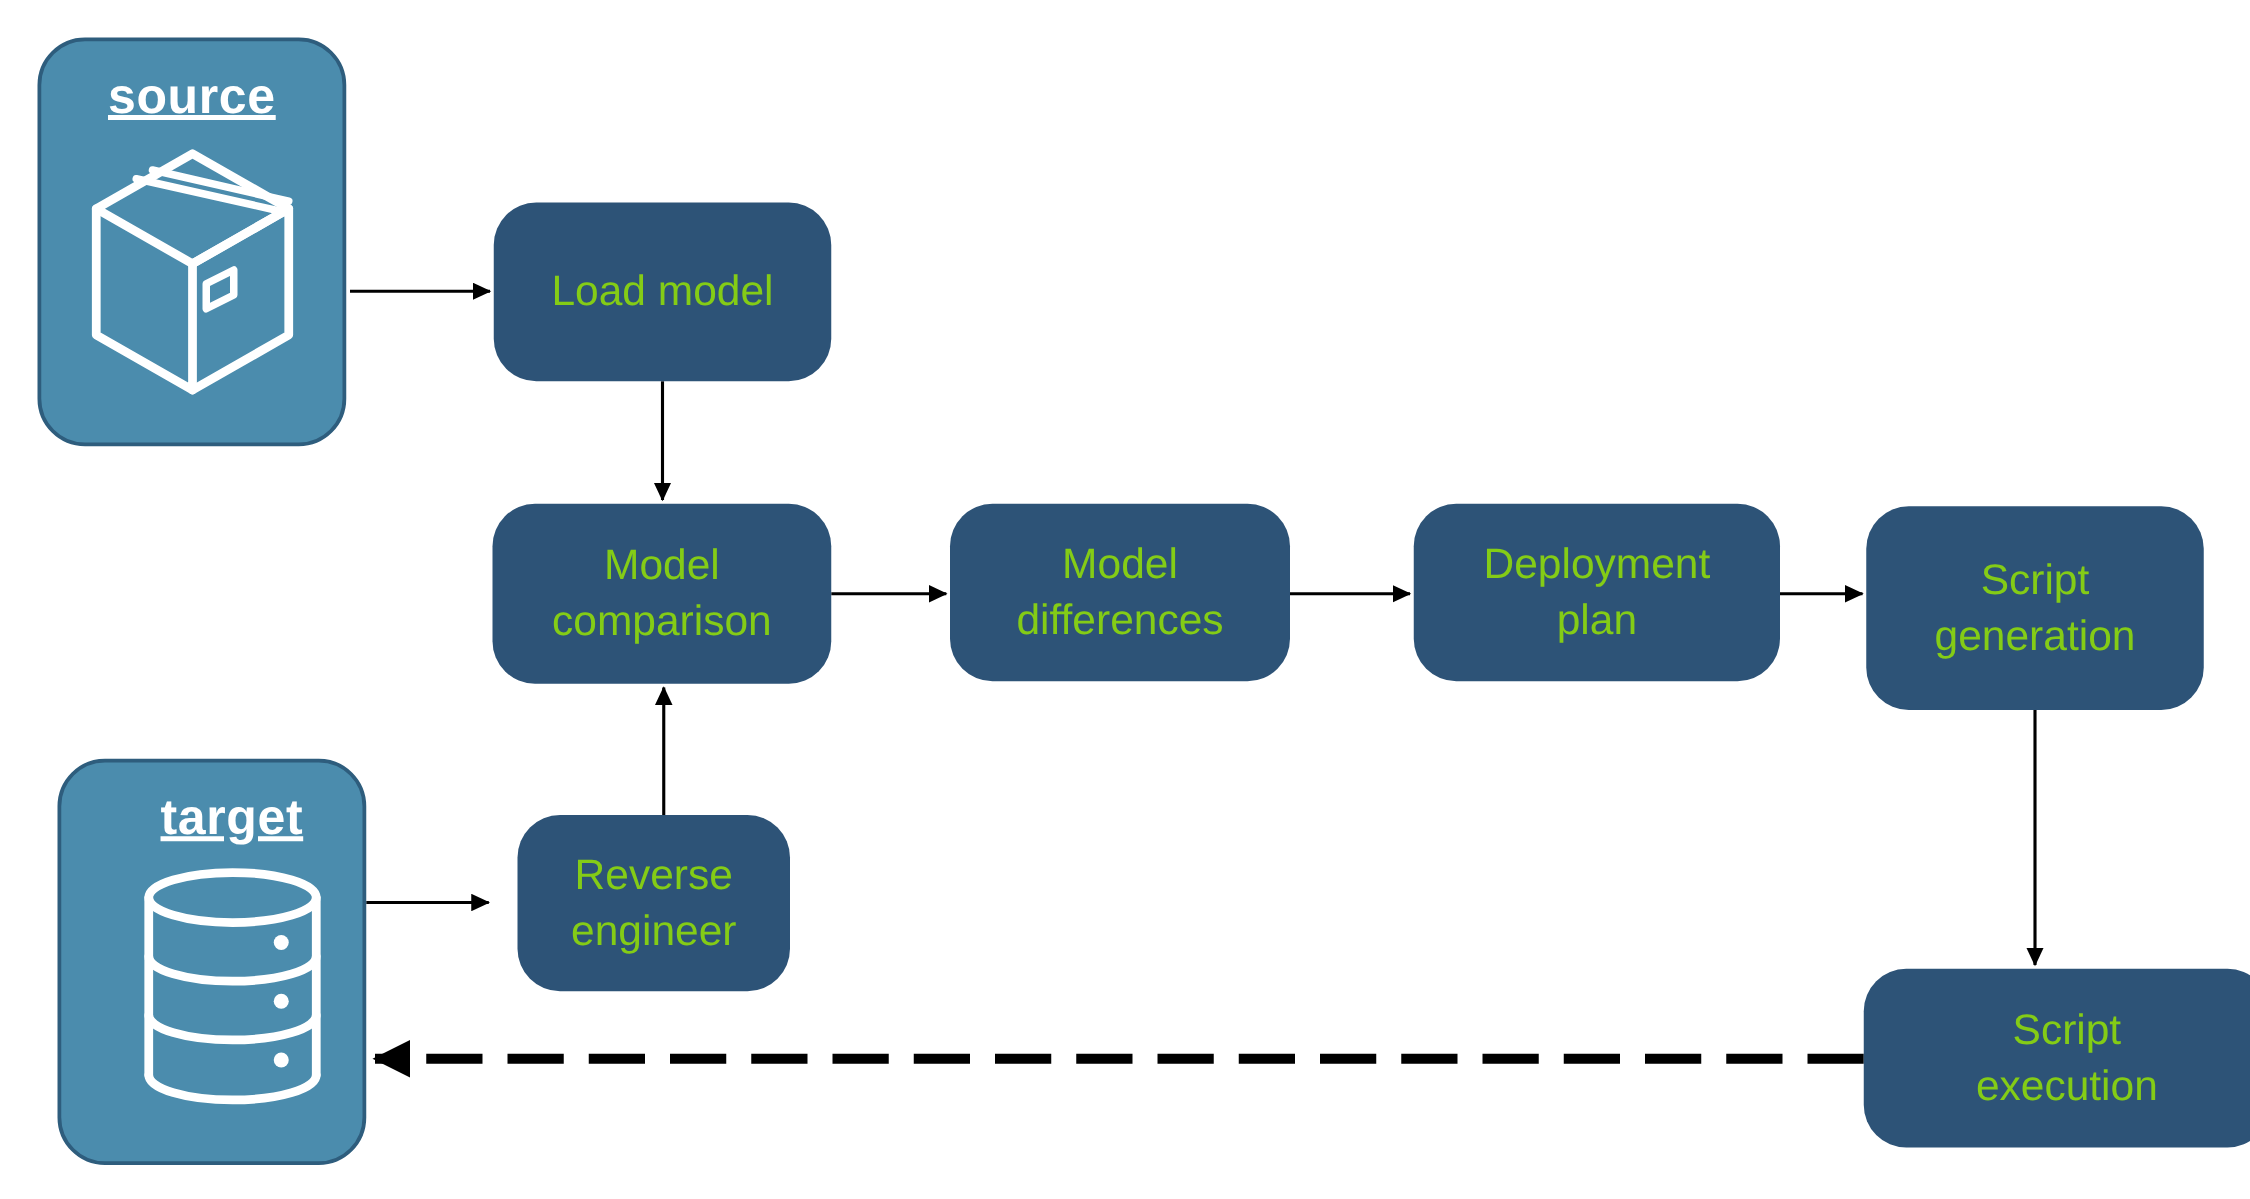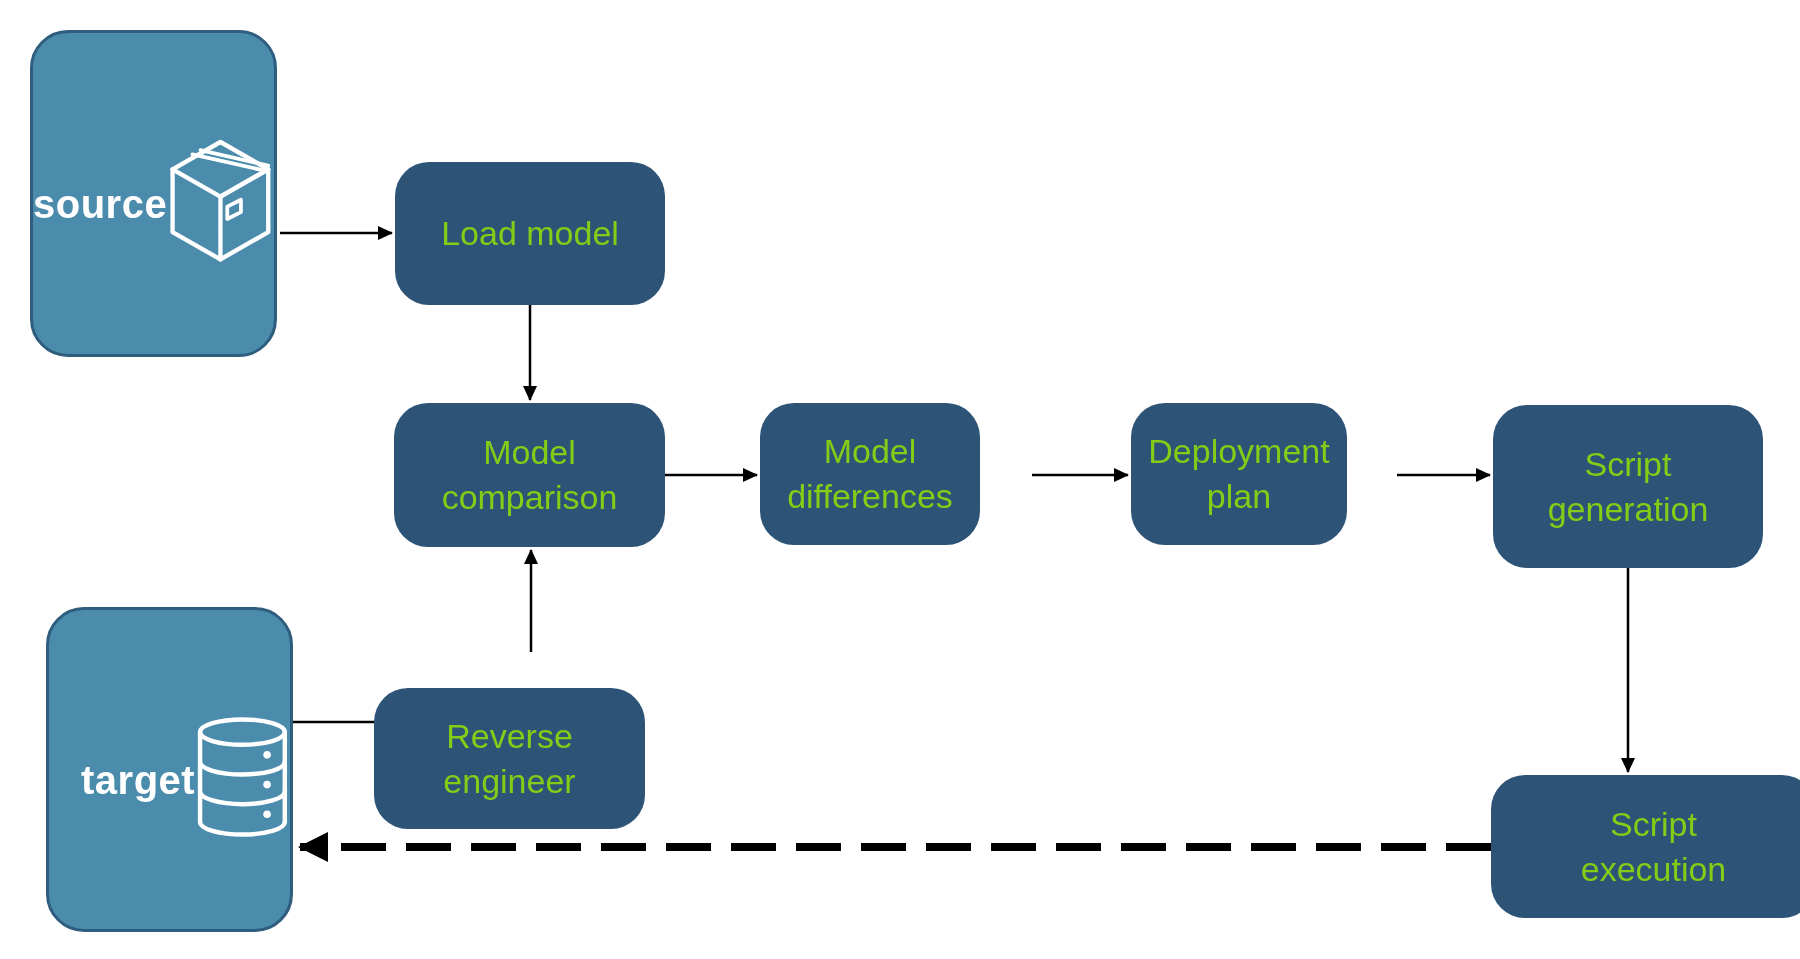--- a/index.html
+++ b/index.html
@@ -39,22 +39,23 @@
     max-width: 215px;
   }
   .endpoint {
     position: absolute;
     background: #4b8cad;
     border: 3px solid #2e5d7d;
     border-radius: 38px;
     box-sizing: border-box;
     color: #ffffff;
     display: flex;
-    flex-direction: row;
+    flex-direction: column;
     align-items: center;
+    text-decoration: underline;
   }
   .endpoint-title {
     font-size: 40px;
     font-weight: 700;
     margin-top: 22px;
     letter-spacing: 0.5px;
   }
   .endpoint-icon {
     margin-top: 14px;
   }
@@ -117,33 +118,33 @@
   </div>
 
   <div class="node" style="left:395px; top:162px; width:270px; height:143px;">
     <span class="node-label">Load model</span>
   </div>
 
   <div class="node" style="left:394px; top:403px; width:271px; height:144px;">
     <span class="node-label">Model comparison</span>
   </div>
 
-  <div class="node" style="left:760px; top:403px; width:220px; height:142px;">
+  <div class="node" style="left:760px; top:403px; width:272px; height:142px;">
     <span class="node-label">Model differences</span>
   </div>
 
-  <div class="node" style="left:1131px; top:403px; width:216px; height:142px;">
+  <div class="node" style="left:1131px; top:403px; width:293px; height:142px;">
     <span class="node-label">Deployment plan</span>
   </div>
 
   <div class="node" style="left:1493px; top:405px; width:270px; height:163px;justify-content:center;">
     <span class="node-label">Script generation</span>
   </div>
 
-  <div class="node" style="left:374px; top:652px; width:271px; height:141px;margin-top:36px;">
+  <div class="node" style="left:414px; top:652px; width:218px; height:141px;">
     <span class="node-label">Reverse engineer</span>
   </div>
 
   <div class="node" style="left:1491px; top:775px; width:325px; height:143px;">
     <span class="node-label">Script execution</span>
   </div>
 
 </div>
 
 </body></html>

